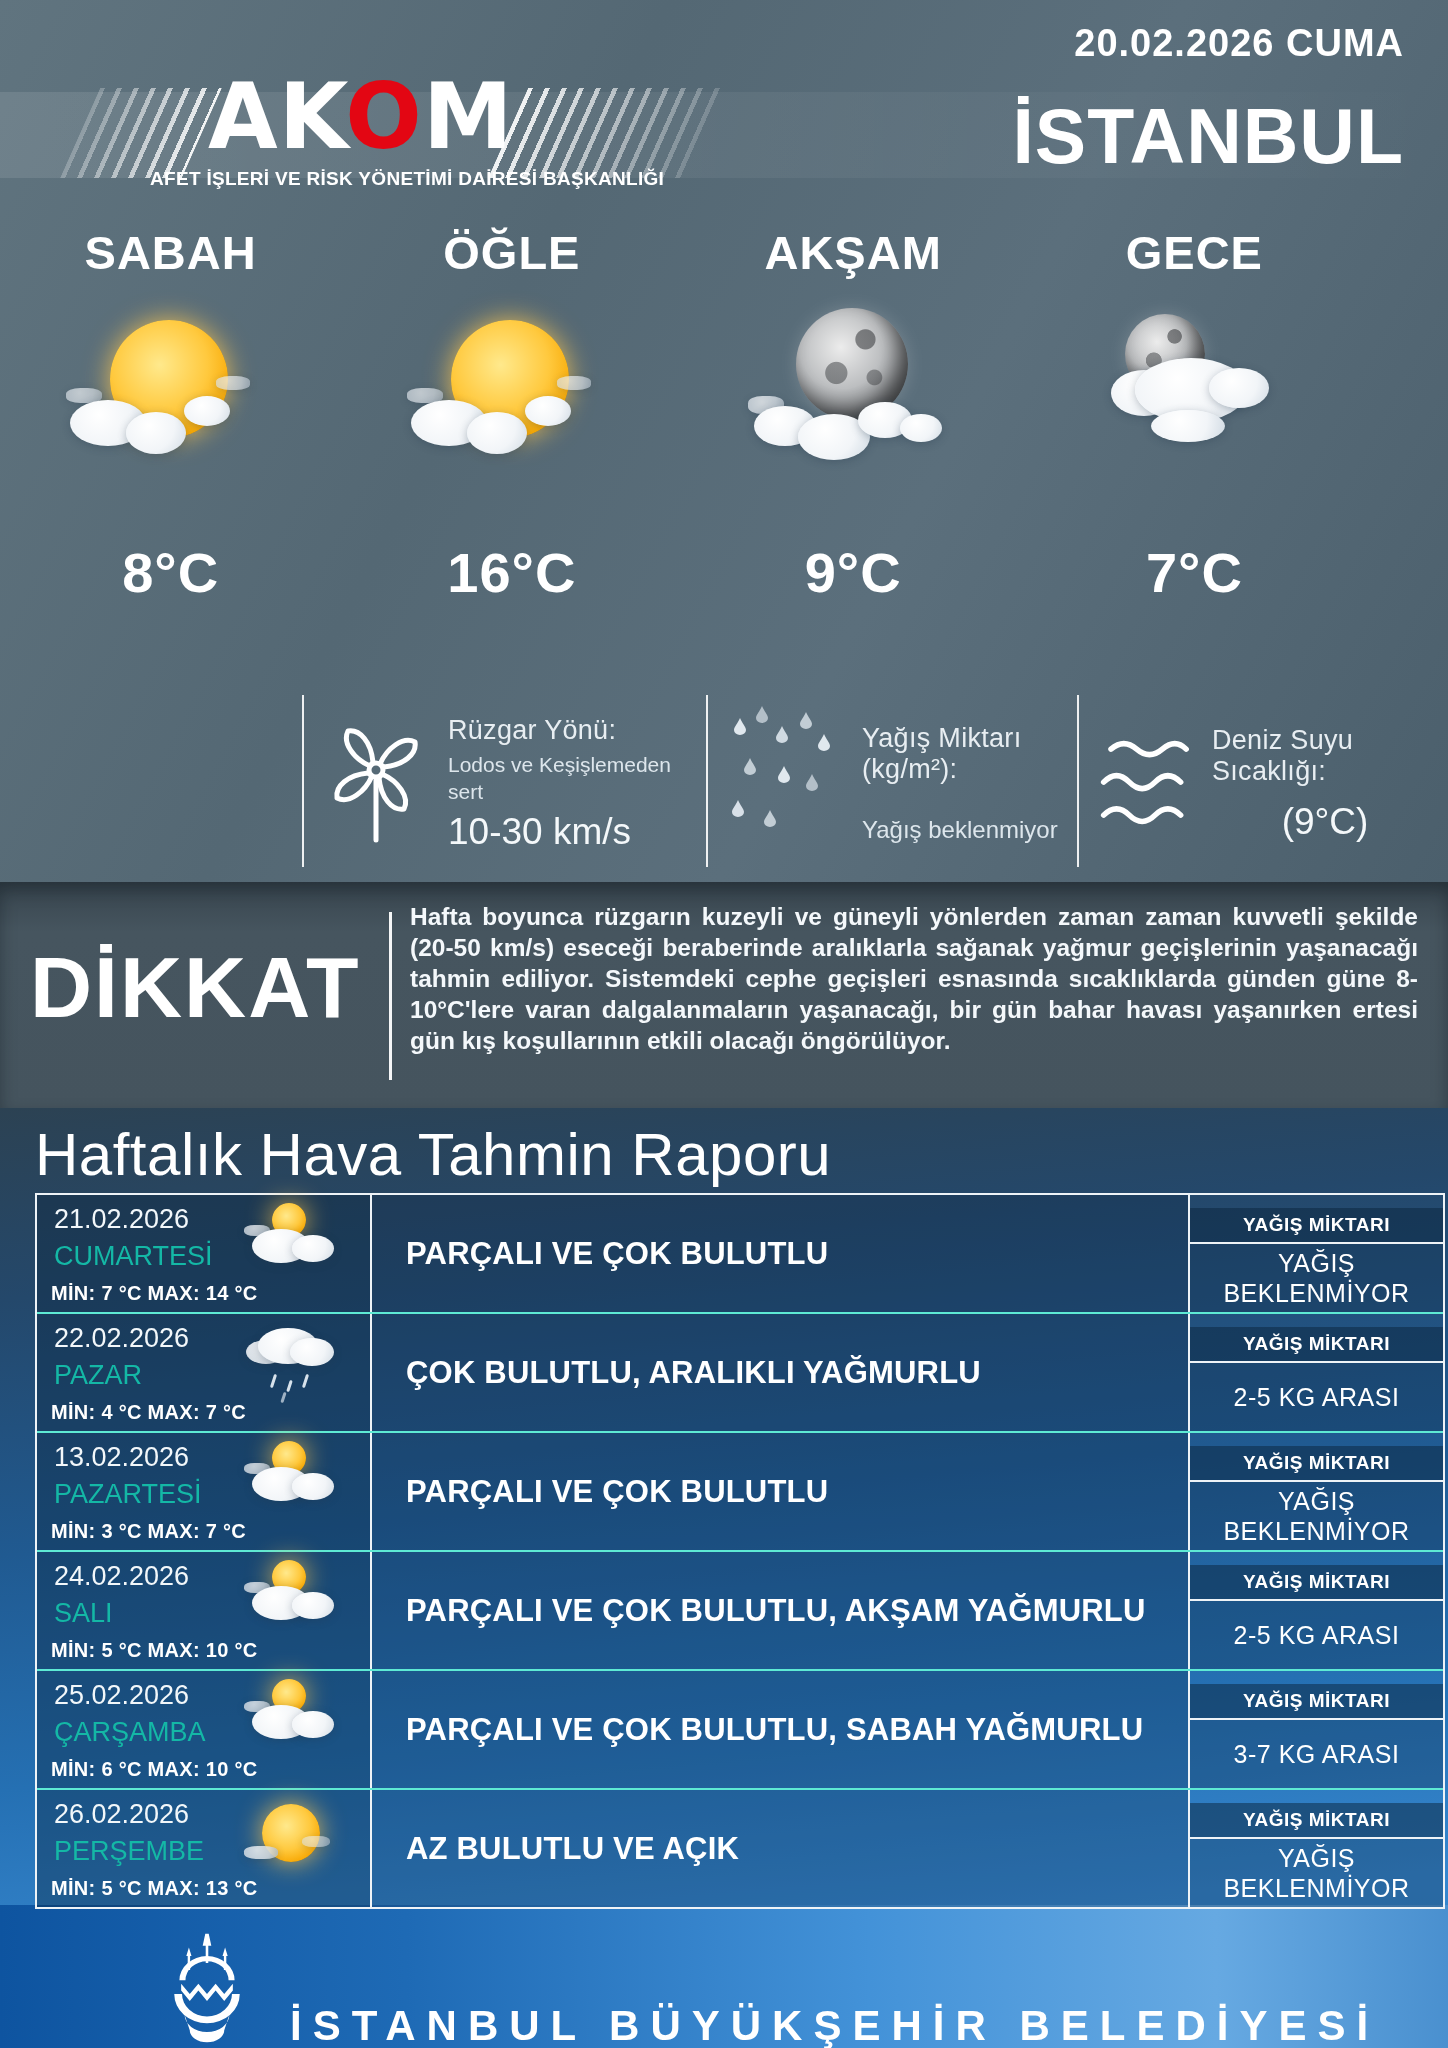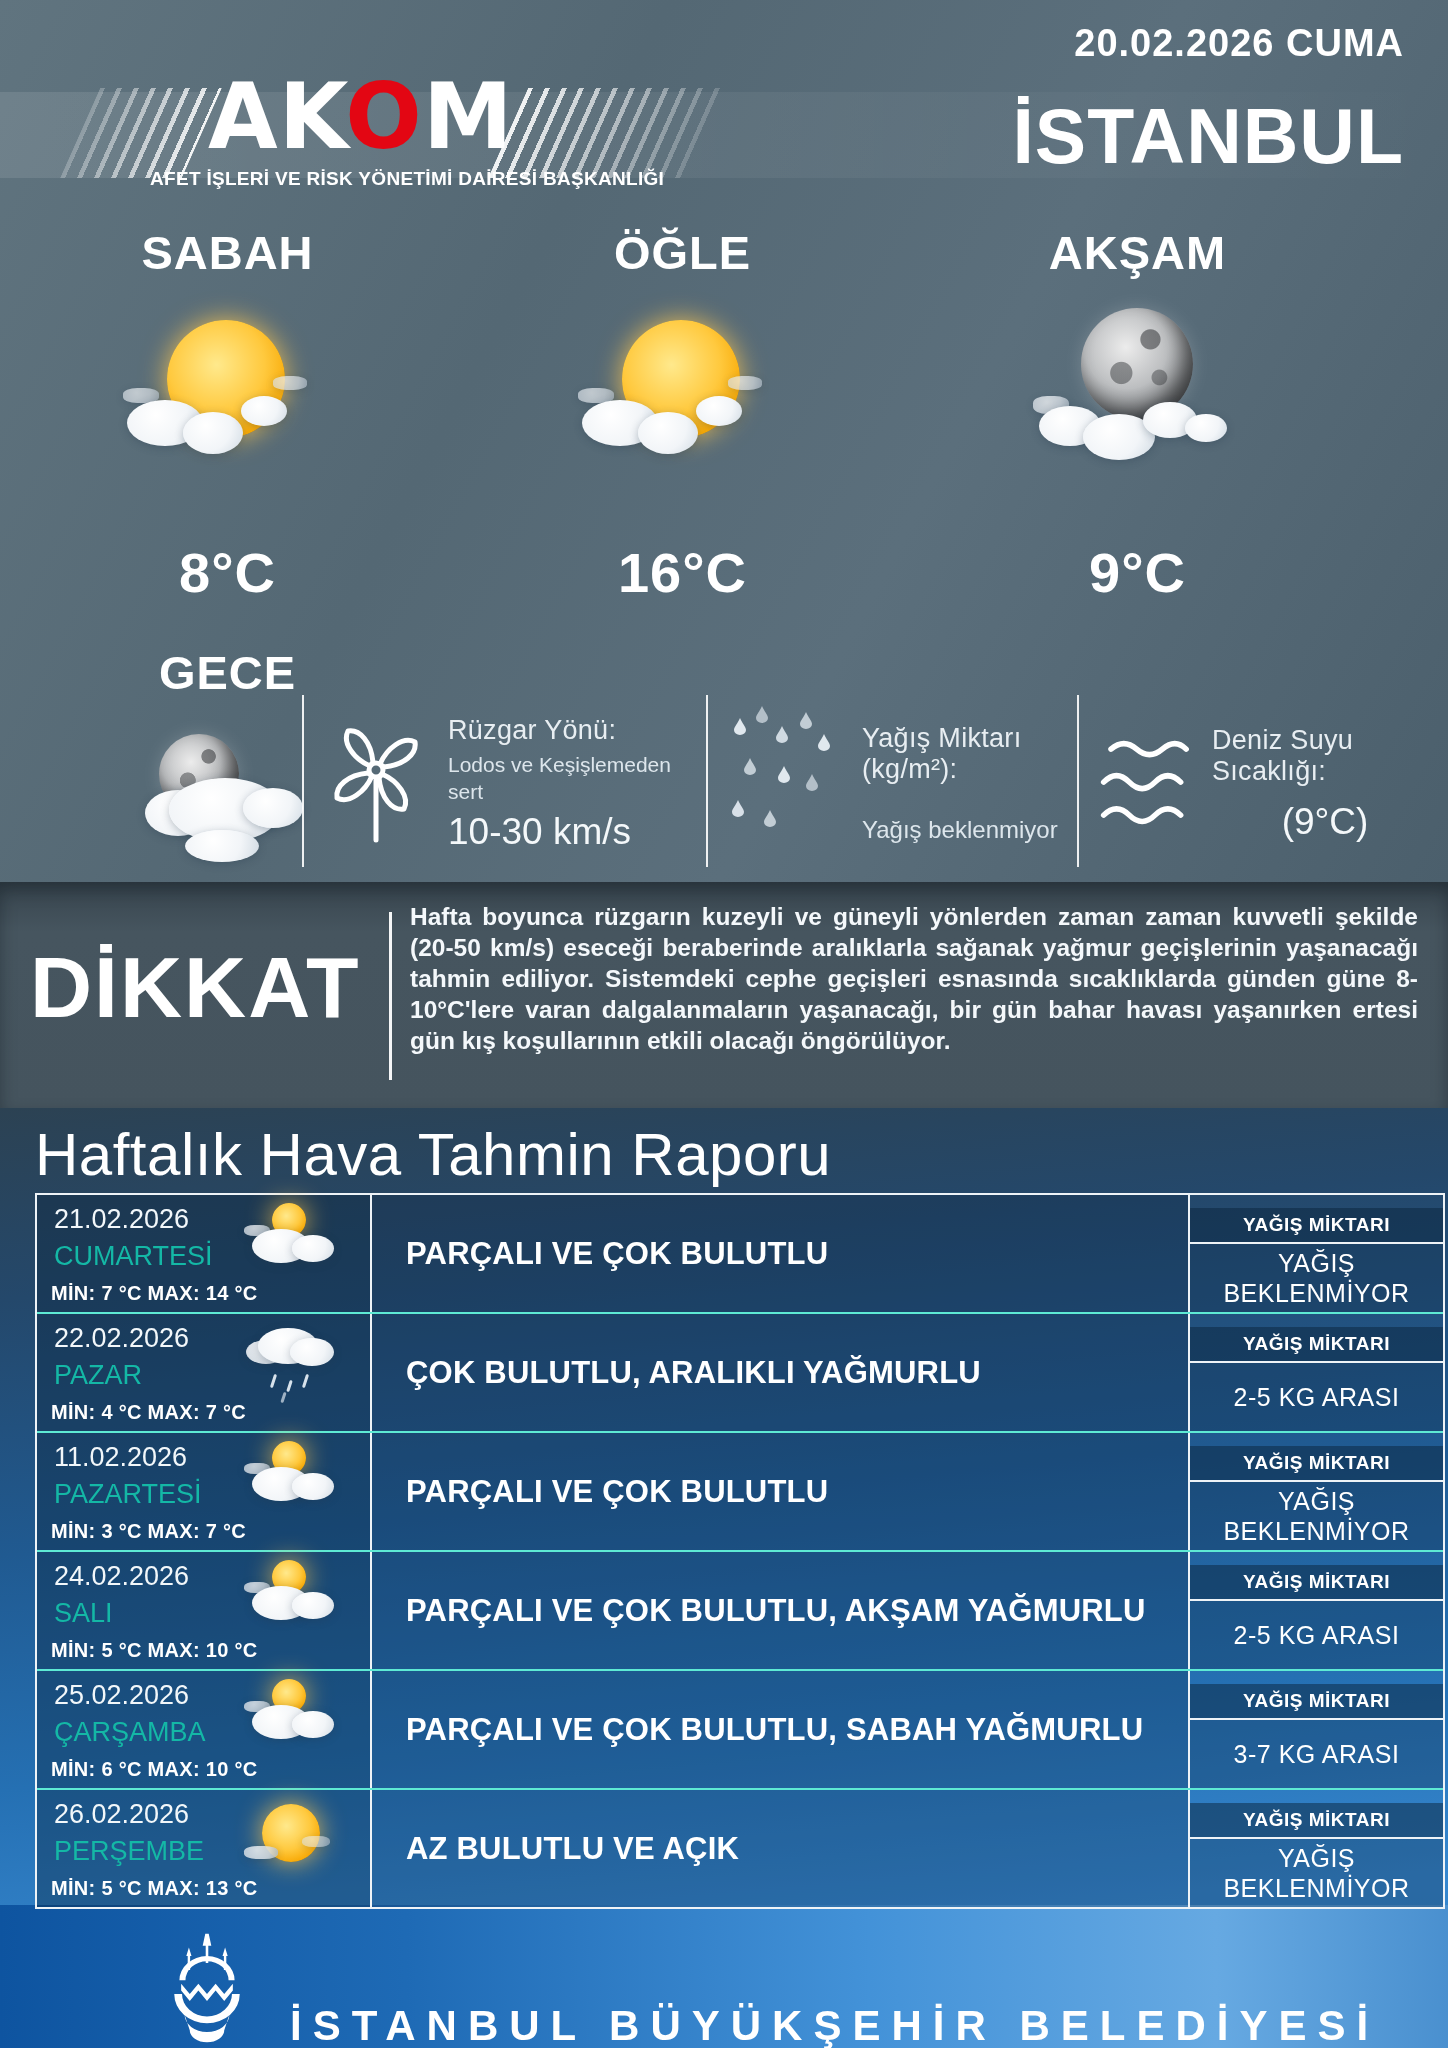--- a/index.html
+++ b/index.html
@@ -29,21 +29,21 @@
   .stripes-l{left:80px;width:122px;
     -webkit-mask-image:linear-gradient(90deg,rgba(0,0,0,.25),#000);mask-image:linear-gradient(90deg,rgba(0,0,0,.25),#000);}
   .stripes-r{left:508px;width:196px;
     -webkit-mask-image:linear-gradient(90deg,#000,rgba(0,0,0,.18));mask-image:linear-gradient(90deg,#000,rgba(0,0,0,.18));}
   .logo-text{position:absolute;left:208px;top:72px;font-size:90px;font-weight:900;line-height:1;letter-spacing:1px;
     font-family:"DejaVu Sans","Liberation Sans",sans-serif;}
   .logo-text .o-red{color:#e30613;}
   .logo-sub{position:absolute;left:150px;top:168px;width:420px;font-size:19px;font-weight:700;letter-spacing:.3px;white-space:nowrap;}
 
   
-  .periods{position:absolute;left:0;top:225px;width:1365px;display:grid;grid-template-columns:repeat(3,1fr);}
+  .periods{position:absolute;left:0;top:225px;width:1365px;display:grid;grid-template-columns:repeat(4,1fr);}
   .period{position:relative;height:420px;display:flex;flex-direction:column;align-items:center;}
   .p-label{font-size:47px;font-weight:800;letter-spacing:1px;}
   .p-iconbox{position:relative;width:210px;height:230px;margin-top:28px;}
   .p-temp{font-size:56px;font-weight:800;margin-top:2px;letter-spacing:1px;}
 
   
   .ic{position:absolute;border-radius:50%;}
   .sun-core{background:radial-gradient(circle at 42% 38%,#ffe98c 0%,#ffc93e 48%,#f7a600 78%,rgba(247,166,0,.35) 100%);
     box-shadow:0 0 26px rgba(255,200,80,.85);}
   .puff{background:radial-gradient(circle at 38% 32%,#ffffff 0%,#f2f5f8 55%,#cfd9e2 100%);
@@ -280,21 +280,21 @@
         <span>ÇOK BULUTLU, ARALIKLI YAĞMURLU</span>
       </div>
     <div class="cell-precip">
       <div class="p-head">YAĞIŞ MİKTARI</div>
       <div class="p-val">2-5 KG ARASI</div>
     </div>
   </div>
 
   <div class="trow">
     <div class="cell-left">
-      <div class="d-date">11.02.2026</div>
+      <div class="d-date">13.02.2026</div>
       <div class="d-day">PAZARTESİ</div>
       <div class="d-minmax">MİN: 3 °C MAX: 7 °C</div>
       <div class="row-icon">
         <div class="ic sun-core" style="width:34px;height:34px;left:28px;top:0;"></div>
         <div class="ic puff gray" style="width:26px;height:11px;left:0;top:22px;opacity:.8;border-radius:40%;"></div>
         <div class="ic puff" style="width:58px;height:34px;left:8px;top:26px;"></div>
         <div class="ic puff" style="width:42px;height:27px;left:48px;top:32px;"></div>
       </div>
     </div>
     <div class="cell-cond">

